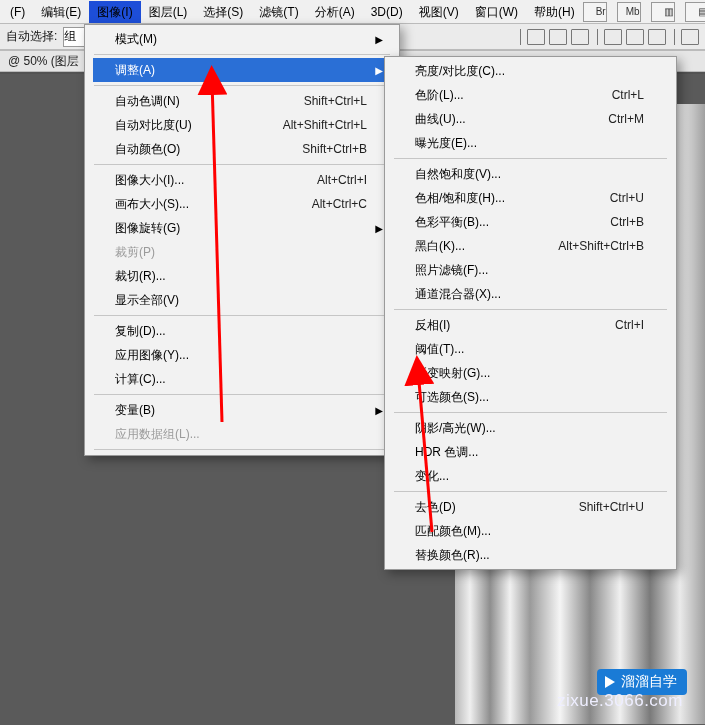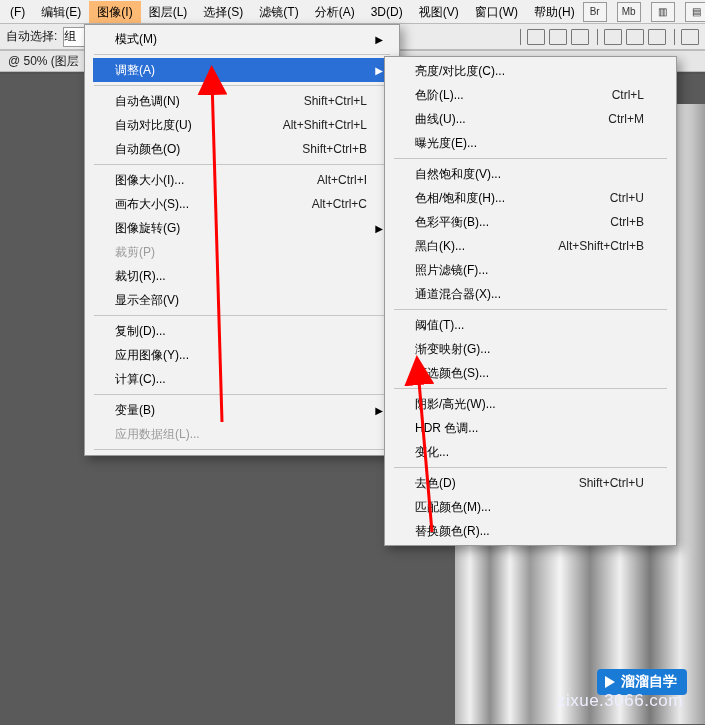--- a/index.html
+++ b/index.html
@@ -1,20 +1,20 @@
 <!DOCTYPE html>
 <html><head>
 <meta charset="utf-8">
 <style>
   html,body{margin:0;padding:0;font-family:"Microsoft YaHei","SimSun",Arial,sans-serif;font-size:12px;background:#535353;overflow:hidden;width:705px;height:725px;position:relative}
   .menubar{background:#f0f0f0;height:24px;display:flex;align-items:center;padding:0 2px;border-bottom:1px solid #bbb;width:705px;box-sizing:border-box}
   .menubar .mitem{padding:0 8px;height:22px;line-height:22px;color:#000;white-space:nowrap}
-  .menubar .mitem.active{background:#fdba74}
+  .menubar .mitem.active{background:#1d4ed8}
   .menubar .ficons{margin-left:auto;display:flex;gap:10px;padding-right:6px}
-  .ficon-box{width:22px;height:18px;border:1px solid #999;display:flex;align-items:center;justify-content:center;font-size:10px;color:#333;background:#f4f4f4}
+  .ficon-box{width:22px;height:18px;border:1px solid #999;display:flex;align-items:center;justify-content:flex-end;font-size:10px;color:#333;background:#f4f4f4}
   .toolbar{background:#ebebeb;height:26px;display:flex;align-items:center;padding:0 6px;border-bottom:1px solid #bbb;width:705px;box-sizing:border-box;gap:6px}
   .toolbar .lbl{color:#111}
   .toolbar .select{border:1px solid #999;background:#fff;height:18px;width:28px}
   .iconstrip{height:22px;display:flex;align-items:center;gap:8px;padding-left:4px}
   .iconstrip .grp{height:16px;width:auto;display:flex;align-items:center;gap:4px;border-left:1px solid #777;padding-left:6px}
   .iconstrip .ic{width:16px;height:14px;border:1px solid #777;border-radius:1px}
   .statusbar{background:#e6e6e6;height:22px;display:flex;align-items:center;padding:0 8px;border-top:1px solid #bbb;border-bottom:1px solid #bbb;width:705px;box-sizing:border-box;color:#222}
   .canvas-area{position:absolute;left:0;top:74px;right:0;bottom:0;background:#5a5a5a}
   .doc{position:absolute;right:0;top:30px;width:250px;height:620px;
        background:linear-gradient(90deg,#b8b8b8 0%,#efefef 6%,#8e8e8e 14%,#f1f1f1 22%,#9a9a9a 30%,#f5f5f5 42%,#888 54%,#f0f0f0 66%,#7a7a7a 78%,#eaeaea 90%,#a0a0a0 100%);}
@@ -26,21 +26,21 @@
   .menu-row.disabled{color:#9b9b9b}
   .menu-row.highlight{background:#2a6fd6;color:#fff}
   .menu-row .arrow{position:absolute;right:8px;font-size:10px}
   .menu-sep{height:1px;margin:3px 1px;background:#c6c6c6}
   #menu1{left:84px;top:24px;width:298px}
   #menu2{left:384px;top:56px;width:275px}
   
   .arrow-svg{position:absolute;pointer-events:none}
   
   .wm{position:absolute;right:18px;bottom:30px;background:#1a7bd6;color:#fff;
-      border-radius:4px;padding:4px 10px 4px 8px;display:flex;align-items:center;gap:6px;font-size:14px;font-weight:bold}
+      border-radius:4px;padding:4px 10px 4px 8px;display:flex;align-items:center;gap:6px;font-size:14px;font-weight:normal}
   .wm .play{width:0;height:0;border-left:10px solid #fff;border-top:6px solid transparent;border-bottom:6px solid transparent}
   .wm-url{position:absolute;right:22px;bottom:14px;color:#eef;font-size:17px;letter-spacing:.5px}
 </style>
 </head>
 <body>
 
 <div class="menubar">
   <div class="mitem"><span>(F)</span></div>
   <div class="mitem"><span>编辑(E)</span></div>
   <div class="mitem active"><span>图像(I)</span></div>
@@ -194,20 +194,24 @@
       <span class="label">黑白(K)...</span>
       <span class="accel">Alt+Shift+Ctrl+B</span>
     </div>
     <div class="menu-row">
       <span class="label">照片滤镜(F)...</span>
     </div>
     <div class="menu-row">
       <span class="label">通道混合器(X)...</span>
     </div>
     <div class="menu-sep"></div>
+    <div class="menu-row">
+      <span class="label">反相(I)</span>
+      <span class="accel">Ctrl+I</span>
+    </div>
     <div class="menu-row">
       <span class="label">阈值(T)...</span>
     </div>
     <div class="menu-row">
       <span class="label">渐变映射(G)...</span>
     </div>
     <div class="menu-row">
       <span class="label">可选颜色(S)...</span>
     </div>
     <div class="menu-sep"></div>

